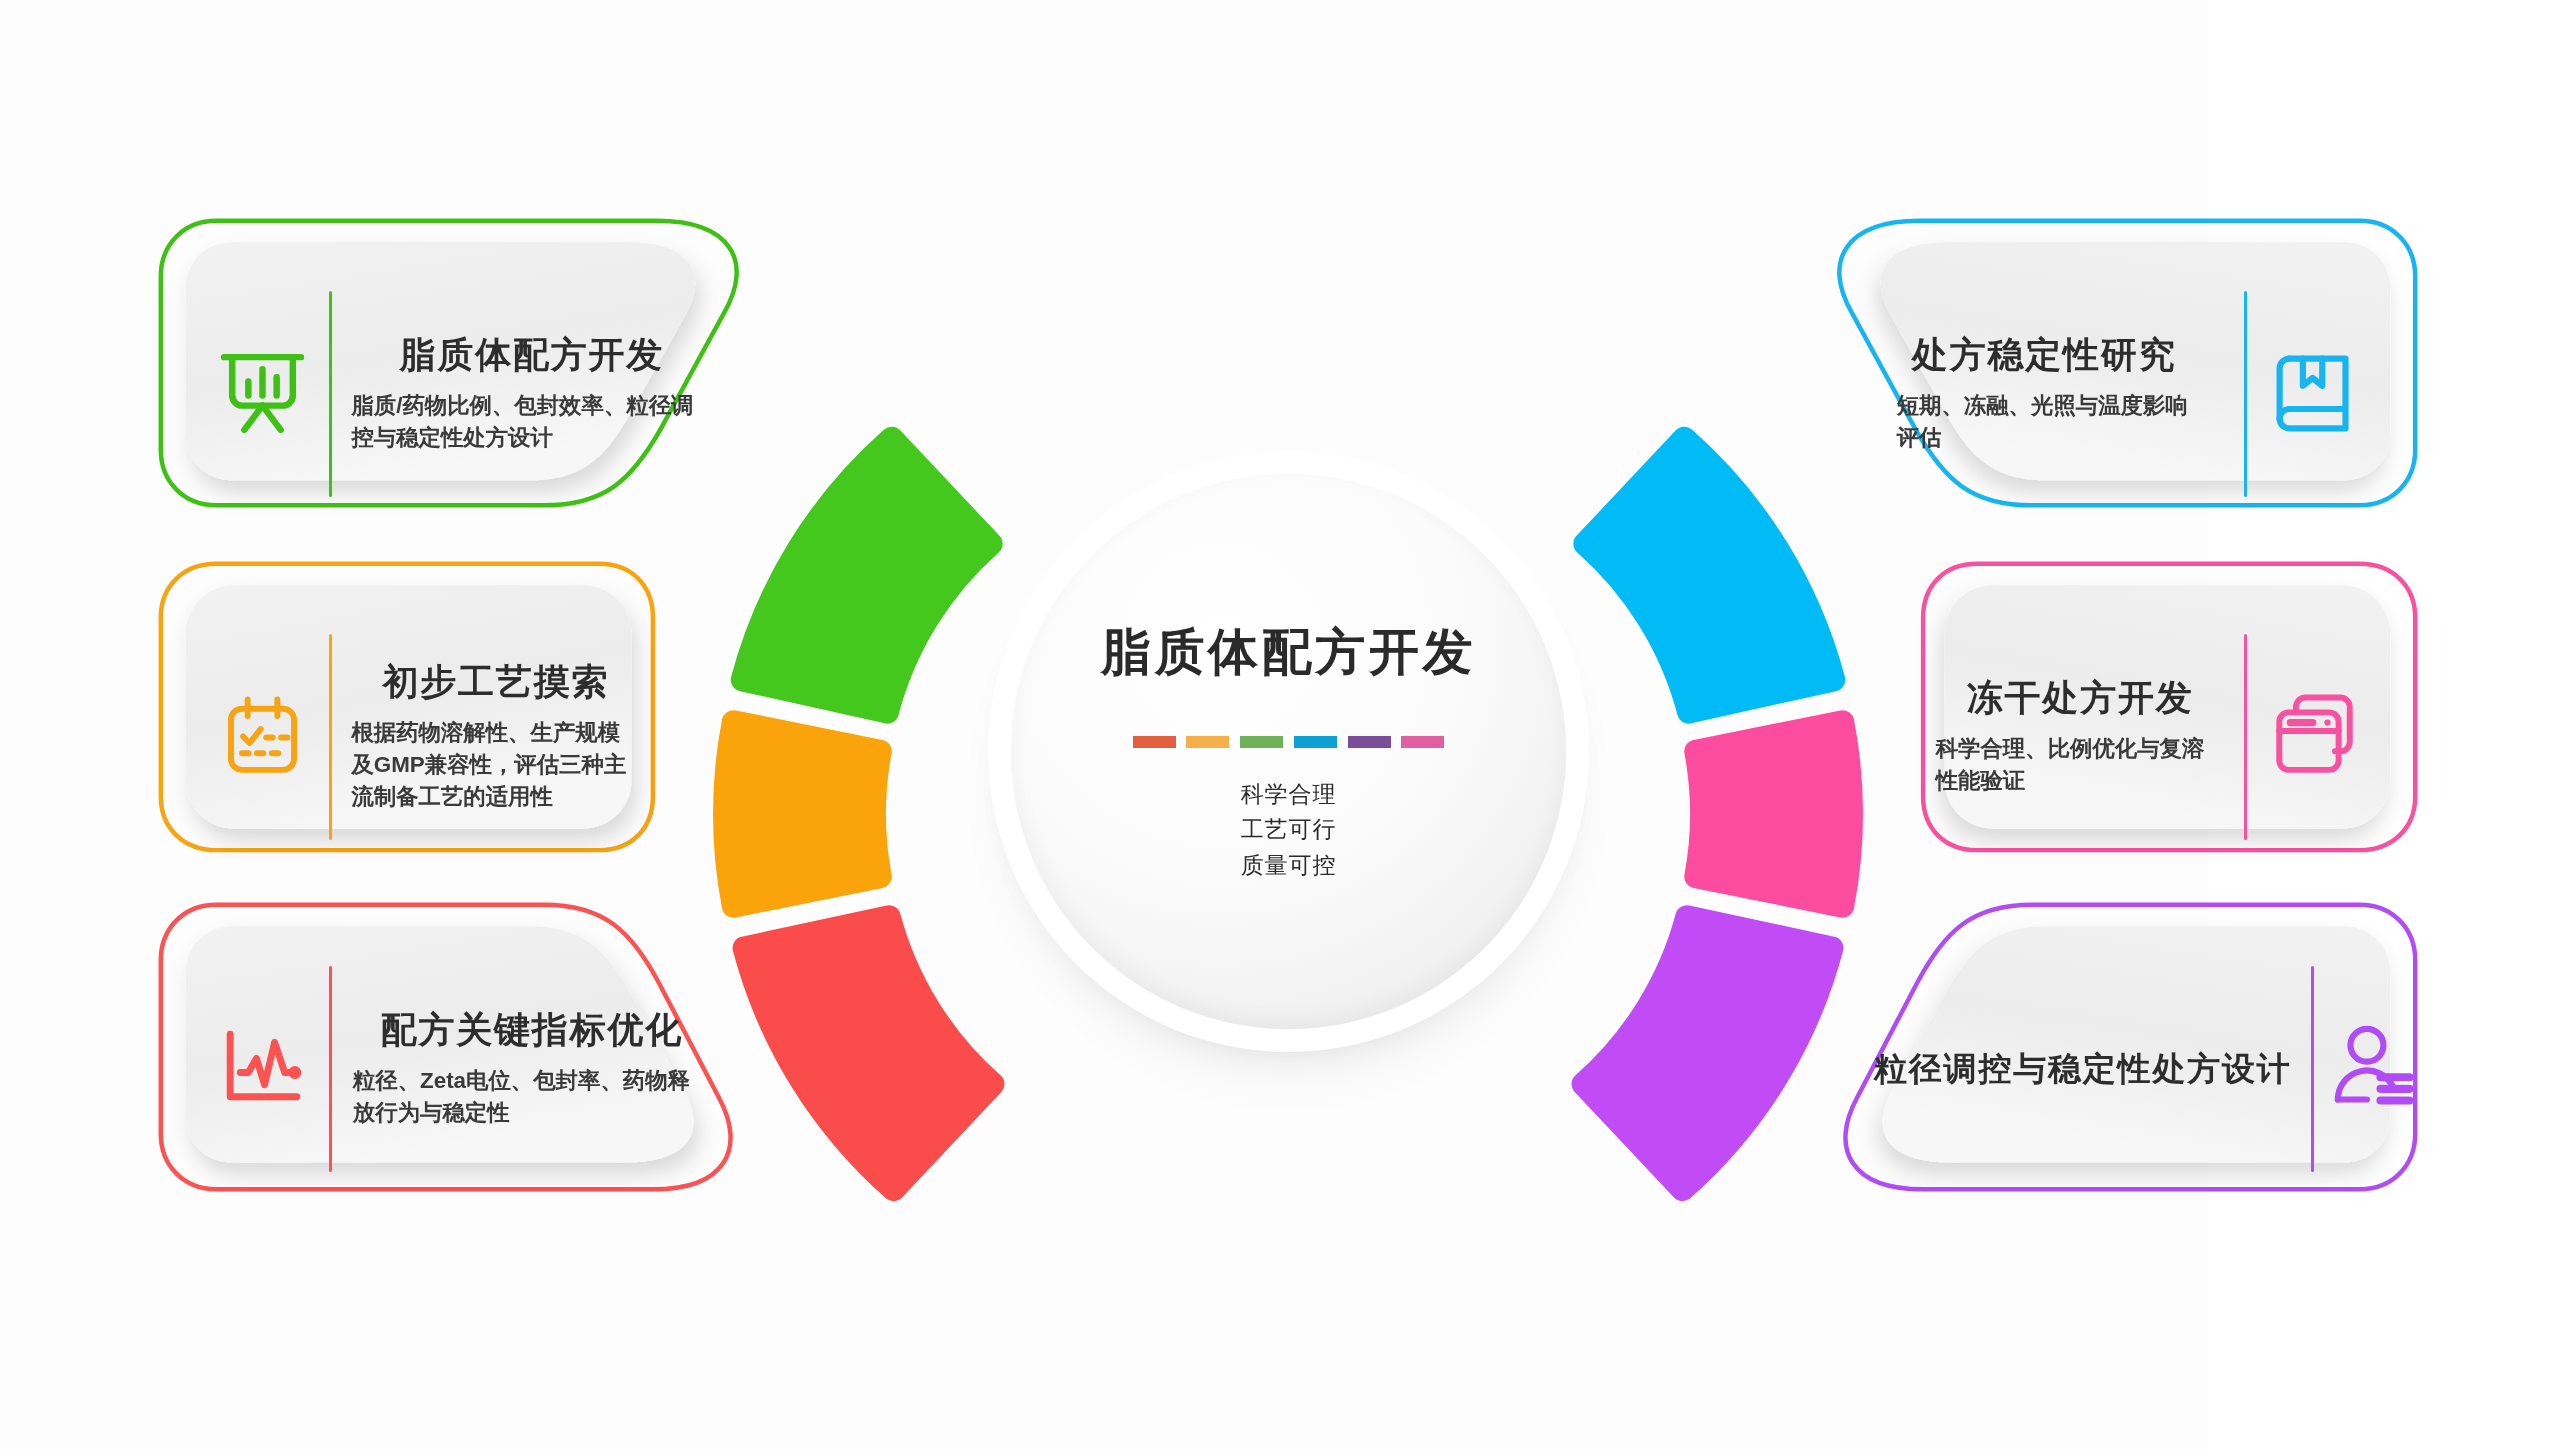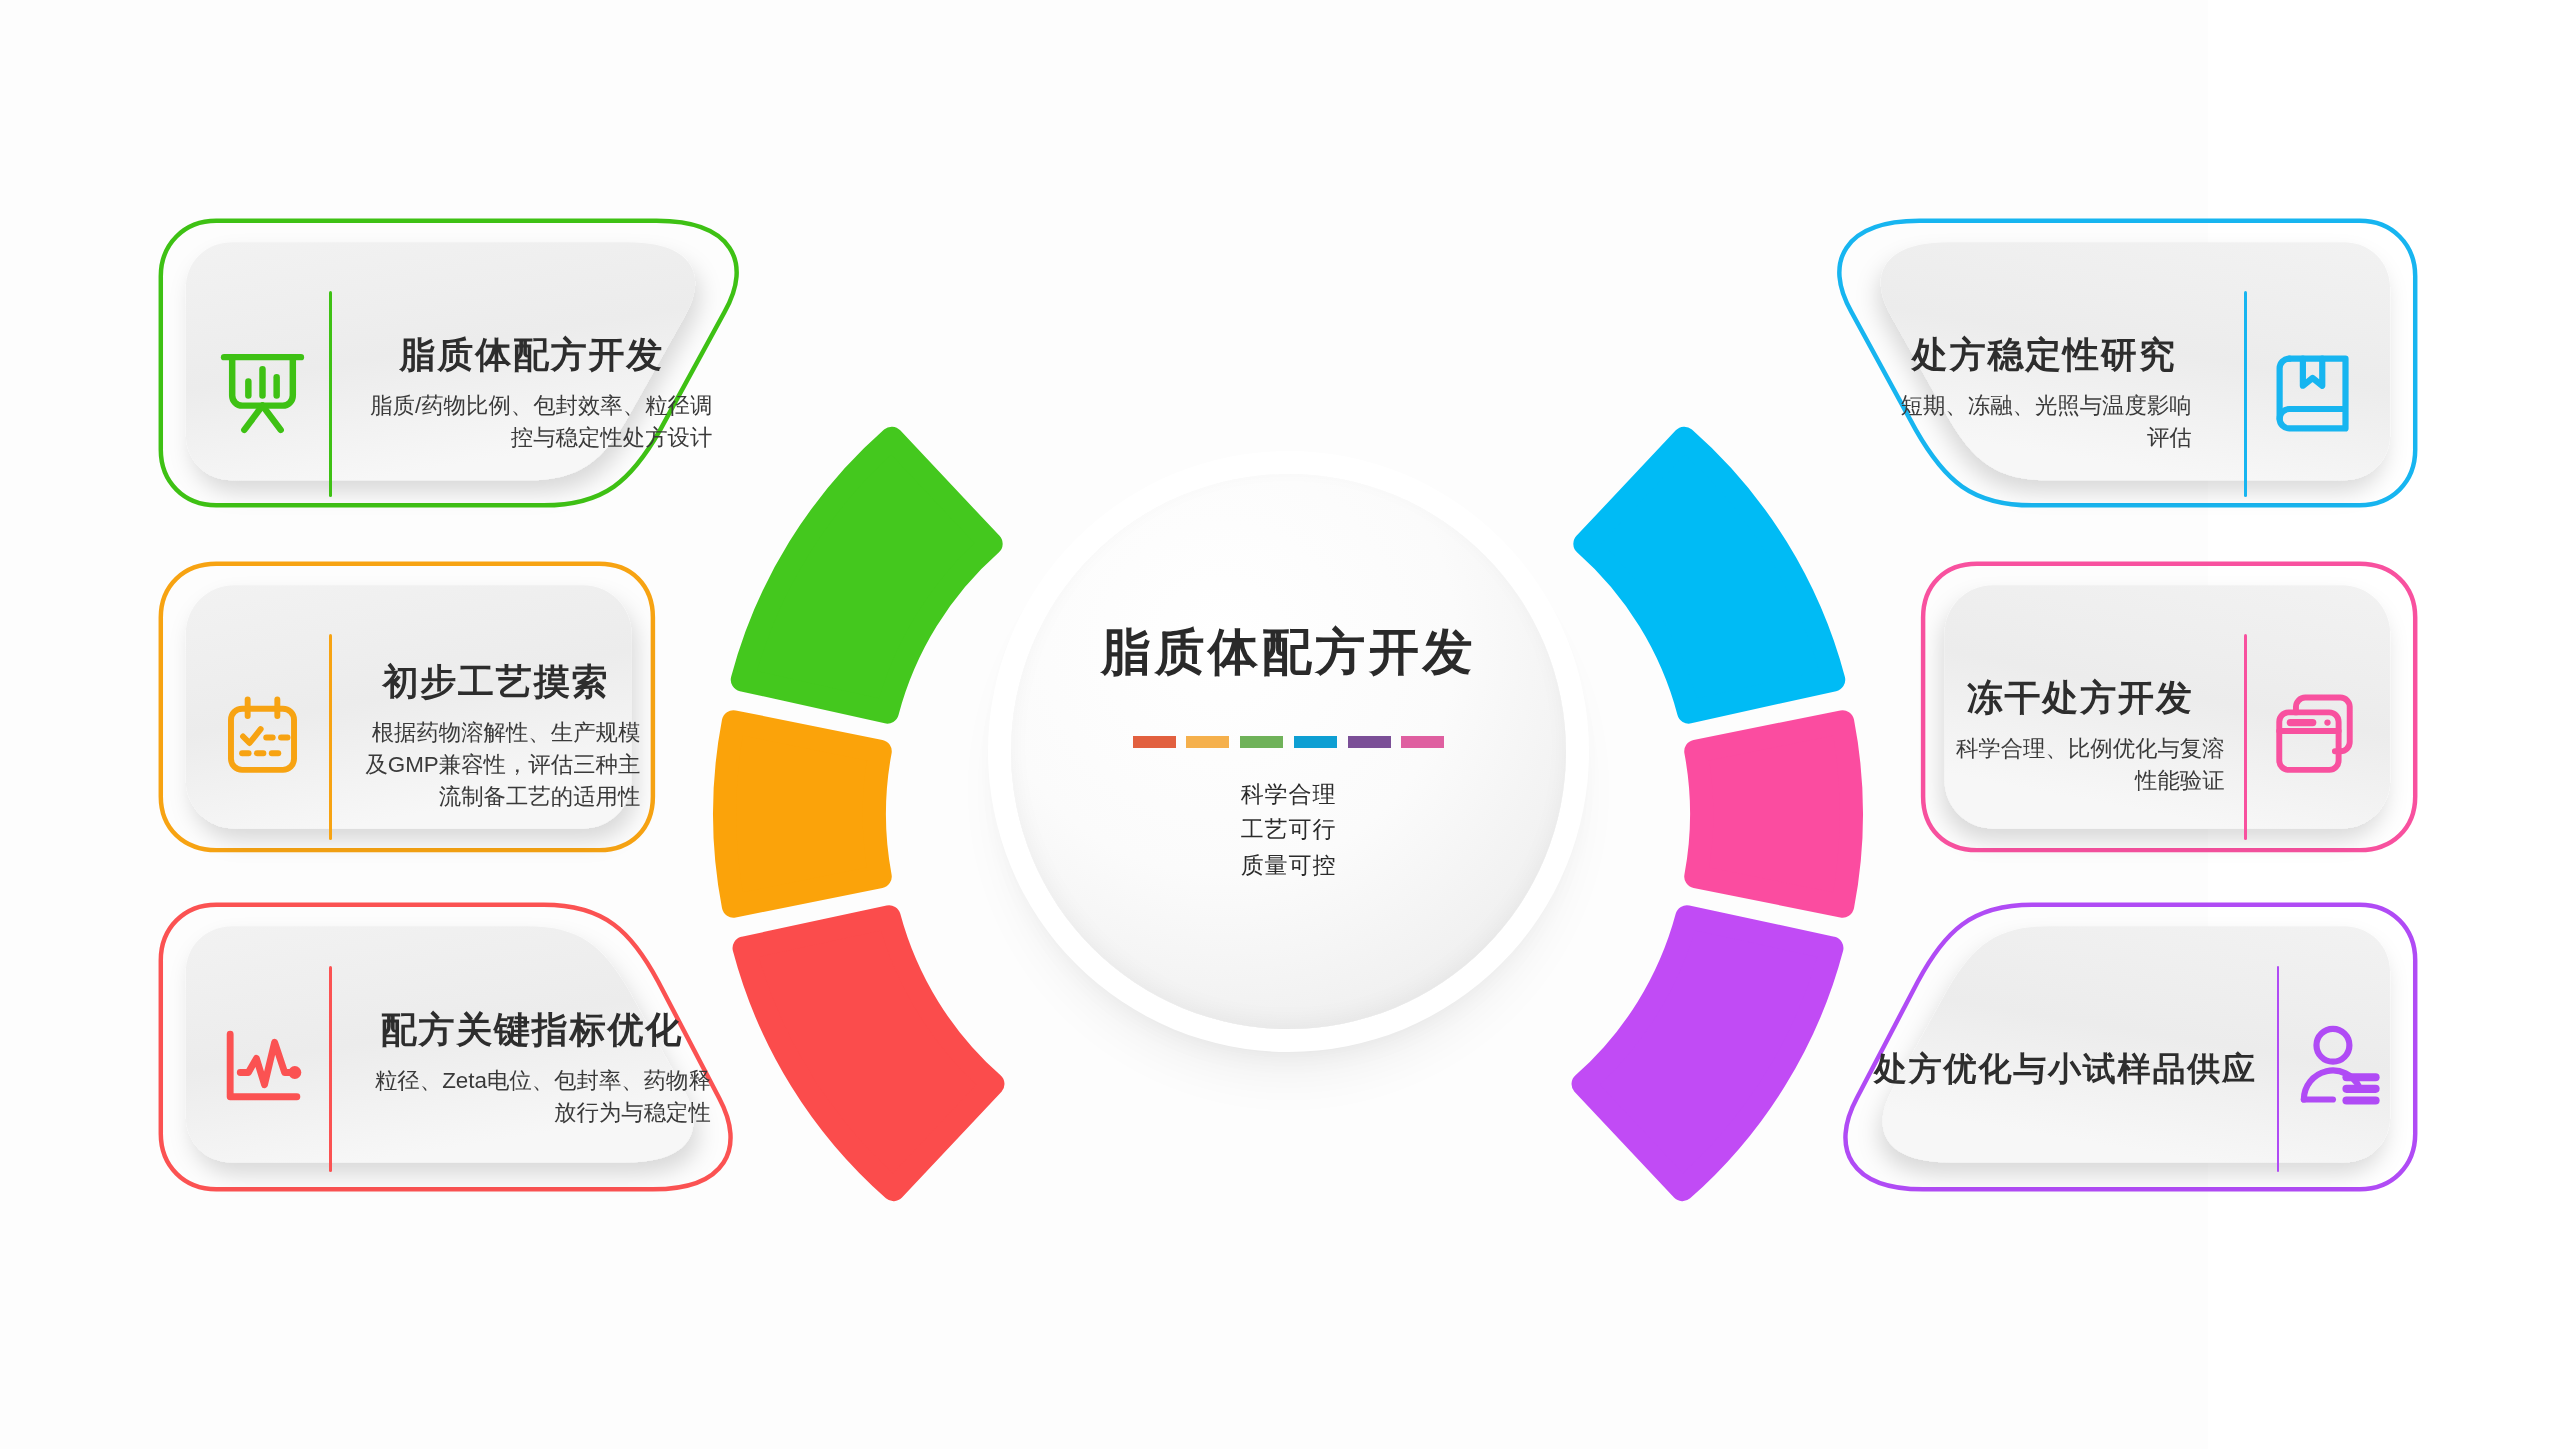--- a/index.html
+++ b/index.html
@@ -67,22 +67,23 @@
     letter-spacing: 1.8px;
     line-height: 1.25;
     text-align: center;
     white-space: nowrap;
   }
   .card-desc {
     margin-top: 12.5px;
     font-size: 22.4px;
     color: #3a3a3a;
     line-height: 1.45;
-    text-align: right;
+    text-align: left;
     max-width: 376px;
+    font-weight: bold;
   }
 
   
   .card.left .content { padding-left: 36px; padding-right: 107px; }
   .card.right .content { padding-left: 107px; padding-right: 36px; }
 
   
   #hub {
     position: absolute;
     left: 1011px; top: 474px;
@@ -376,21 +377,21 @@
       </defs>
       <path d="M 696 96 L 330 96 C 262 96 232 126 202 182
            L 134 312 C 104 368 126 414 208 414 L 696 414
            C 732 414 758 388 758 352 L 758 158 C 758 122 732 96 696 96 Z" transform="translate(0,-84)" fill="none" stroke="#B04BF5" stroke-width="5"></path>
       <path filter="url(#sh6)" d="M 678 120 L 348 120 C 290 120 264 142 236 190
            L 174 302 C 148 348 166 384 238 384 L 678 384
            C 708 384 730 362 730 332 L 730 172 C 730 142 708 120 678 120 Z" transform="translate(0,-84)" fill="url(#g6)"></path>
     </svg>
     <div class="content">
       <div class="text-box" style="padding-left:30px;">
-        <div class="card-title" style="font-size:33px;">处方优化与小试样品供应</div>
+        <div class="card-title" style="font-size:33px;">粒径调控与稳定性处方设计</div>
       </div>
       <div class="divider" style="background:#B04BF5;"></div>
       <div class="icon-box">
         <svg width="93" height="93" viewBox="0 0 48 48" fill="none" stroke="#B04BF5" stroke-width="3.2" stroke-linecap="round" stroke-linejoin="round">
           <circle cx="17" cy="12" r="8.5"></circle>
           <path d="M2 40 a15 15 0 0 1 28.5 -6.5"></path>
           <line x1="2" y1="40" x2="17" y2="40"></line>
           <line x1="24" y1="28.5" x2="39" y2="28.5" stroke-width="4.2"></line>
           <line x1="24" y1="34.5" x2="39" y2="34.5" stroke-width="4.2"></line>
           <line x1="24" y1="40.5" x2="39" y2="40.5" stroke-width="4.2"></line>

